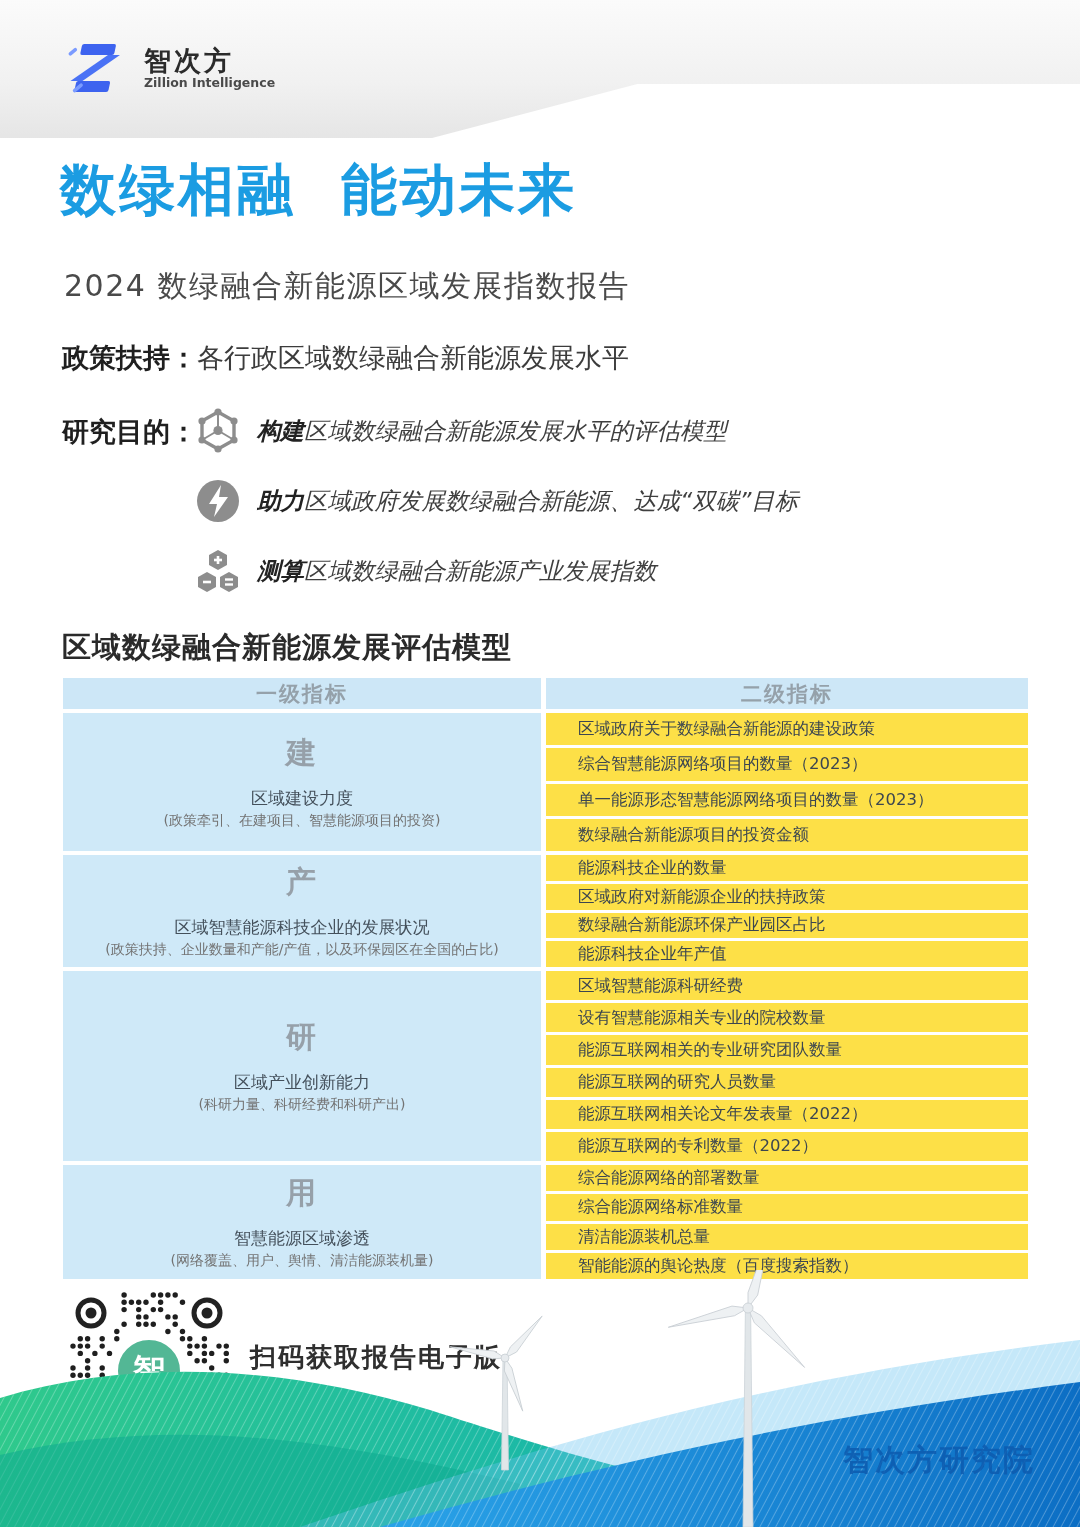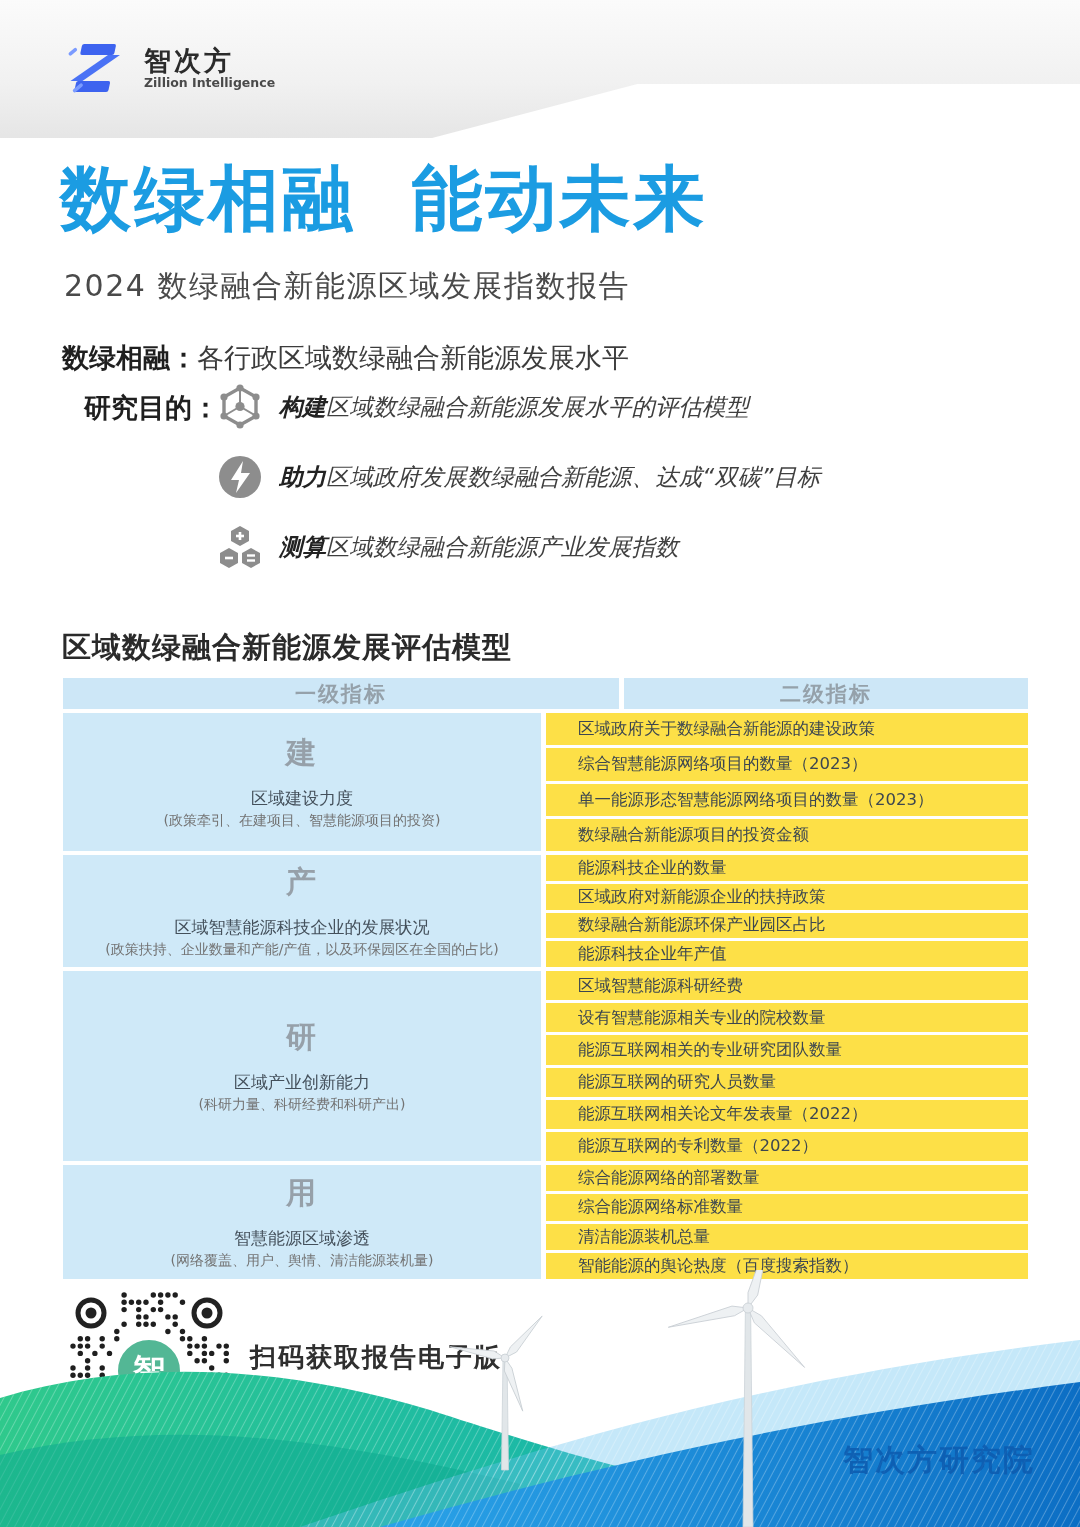--- a/index.html
+++ b/index.html
@@ -9,42 +9,42 @@
   .header-band{position:absolute;left:0;top:0;width:1080px;height:150px;
     background:linear-gradient(180deg,#fbfbfb 0%,#f1f1f1 55%,#e3e3e3 100%);
     clip-path:polygon(0 0,100% 0,100% 56%,59% 56%,40% 92%,0 92%);
     filter:drop-shadow(0 2px 2px rgba(0,0,0,.10));}
   .logo{position:absolute;left:66px;top:36px;display:flex;align-items:center;gap:14px;}
   .logo-mark{width:64px;height:64px;flex:0 0 auto;}
   .logo-texts{display:flex;flex-direction:column;line-height:1.05;}
   .logo-cn{font-size:27px;font-weight:bold;color:#2b2b2b;letter-spacing:3px;}
   .logo-en{font-size:12.5px;font-weight:bold;color:#4a4a4a;margin-top:0;}
   
-  .main-title{position:absolute;left:60px;top:158px;font-size:71px;line-height:1.15;
+  .main-title{position:absolute;left:60px;top:158px;font-size:56px;line-height:1.15;
     font-weight:900;color:#1b9ce2;letter-spacing:3px;white-space:pre;}
   .sub-title{position:absolute;left:64px;top:266px;font-size:30px;color:#4a4a4a;letter-spacing:1.5px;text-align:center;}
   
   .subject-row{position:absolute;left:62px;top:340px;font-size:27px;white-space:nowrap;}
   .subject-row .lbl{font-weight:900;color:#1f1f1f;}
   .subject-row .txt{color:#3c3c3c;}
   
-  .purpose{position:absolute;left:62px;top:384px;width:760px;margin-left:22px;}
+  .purpose{position:absolute;left:62px;top:408px;width:760px;}
   .purpose .lbl{position:absolute;left:0;top:6px;font-size:27px;font-weight:900;color:#1f1f1f;white-space:nowrap;}
   .purpose-list{margin-left:133px;display:flex;flex-direction:column;gap:24px;font-style:italic;}
   .purpose-item{display:flex;align-items:center;gap:16px;height:46px;}
   .p-icon{width:46px;height:46px;flex:0 0 auto;}
   .p-text{font-size:23.5px;color:#3f3f3f;white-space:nowrap;}
   .p-text b{font-weight:900;color:#222;}
   
   .model-title{position:absolute;left:62px;top:628px;font-size:29px;font-weight:900;color:#2a2a2a;letter-spacing:1px;}
   .model-table{position:absolute;left:63px;top:678px;width:965px;display:flex;flex-direction:column;gap:4px;}
   .t-head{display:flex;gap:5px;}
   .t-head .hc{height:31px;display:flex;align-items:center;justify-content:center;
     background:#cde7f7;color:#95a1aa;font-size:21px;font-weight:bold;letter-spacing:2px;}
-  .hc1{width:556px;} .hc2{flex:1;}
+  .hc1{width:478px;} .hc2{flex:1;}
   .t-group{display:flex;gap:5px;}
   .g0{height:138px;} .g1{height:112px;} .g2{height:190px;} .g3{height:114px;}
   .t-left{width:478px;background:#cfe9f8;display:flex;flex-direction:column;
     align-items:center;justify-content:center;text-align:center;padding:4px 6px;box-sizing:border-box;}
   .t-char{font-size:30px;font-weight:900;color:#96a0a9;letter-spacing:2px;}
   .t-name{font-size:17px;color:#44505b;margin-top:12px;line-height:1.45;}
   .t-desc{font-size:14px;color:#737373;line-height:1.5;}
   .t-right{flex:1;display:flex;flex-direction:column;gap:3px;}
   .t-cell{flex:1;background:#fde047;display:flex;align-items:center;
     padding-left:32px;font-size:16.5px;color:#3c4650;white-space:nowrap;}
@@ -82,21 +82,21 @@
     <div class="logo-texts">
       <span class="logo-cn">智次方</span>
       <span class="logo-en">Zillion Intelligence</span>
     </div>
   </div>
 
   <div class="main-title">数绿相融  能动未来</div>
   <div class="sub-title">2024 数绿融合新能源区域发展指数报告</div>
 
   <div class="subject-row">
-    <span class="lbl">数绿相融：</span><span class="txt">各行政区域数绿融合新能源发展水平</span>
+    <span class="lbl">政策扶持：</span><span class="txt">各行政区域数绿融合新能源发展水平</span>
   </div>
 
   <div class="purpose">
     <span class="lbl">研究目的：</span>
     <div class="purpose-list">
 
       <div class="purpose-item">
         <svg class="p-icon" viewBox="0 0 46 46">
           <polygon points="23,4 39,13 39,32 23,41 7,32 7,13" fill="none" stroke="#8d8d8d" stroke-width="3.4" stroke-linejoin="round"></polygon>
           <circle cx="23" cy="4" r="3.6" fill="#8d8d8d"></circle>

